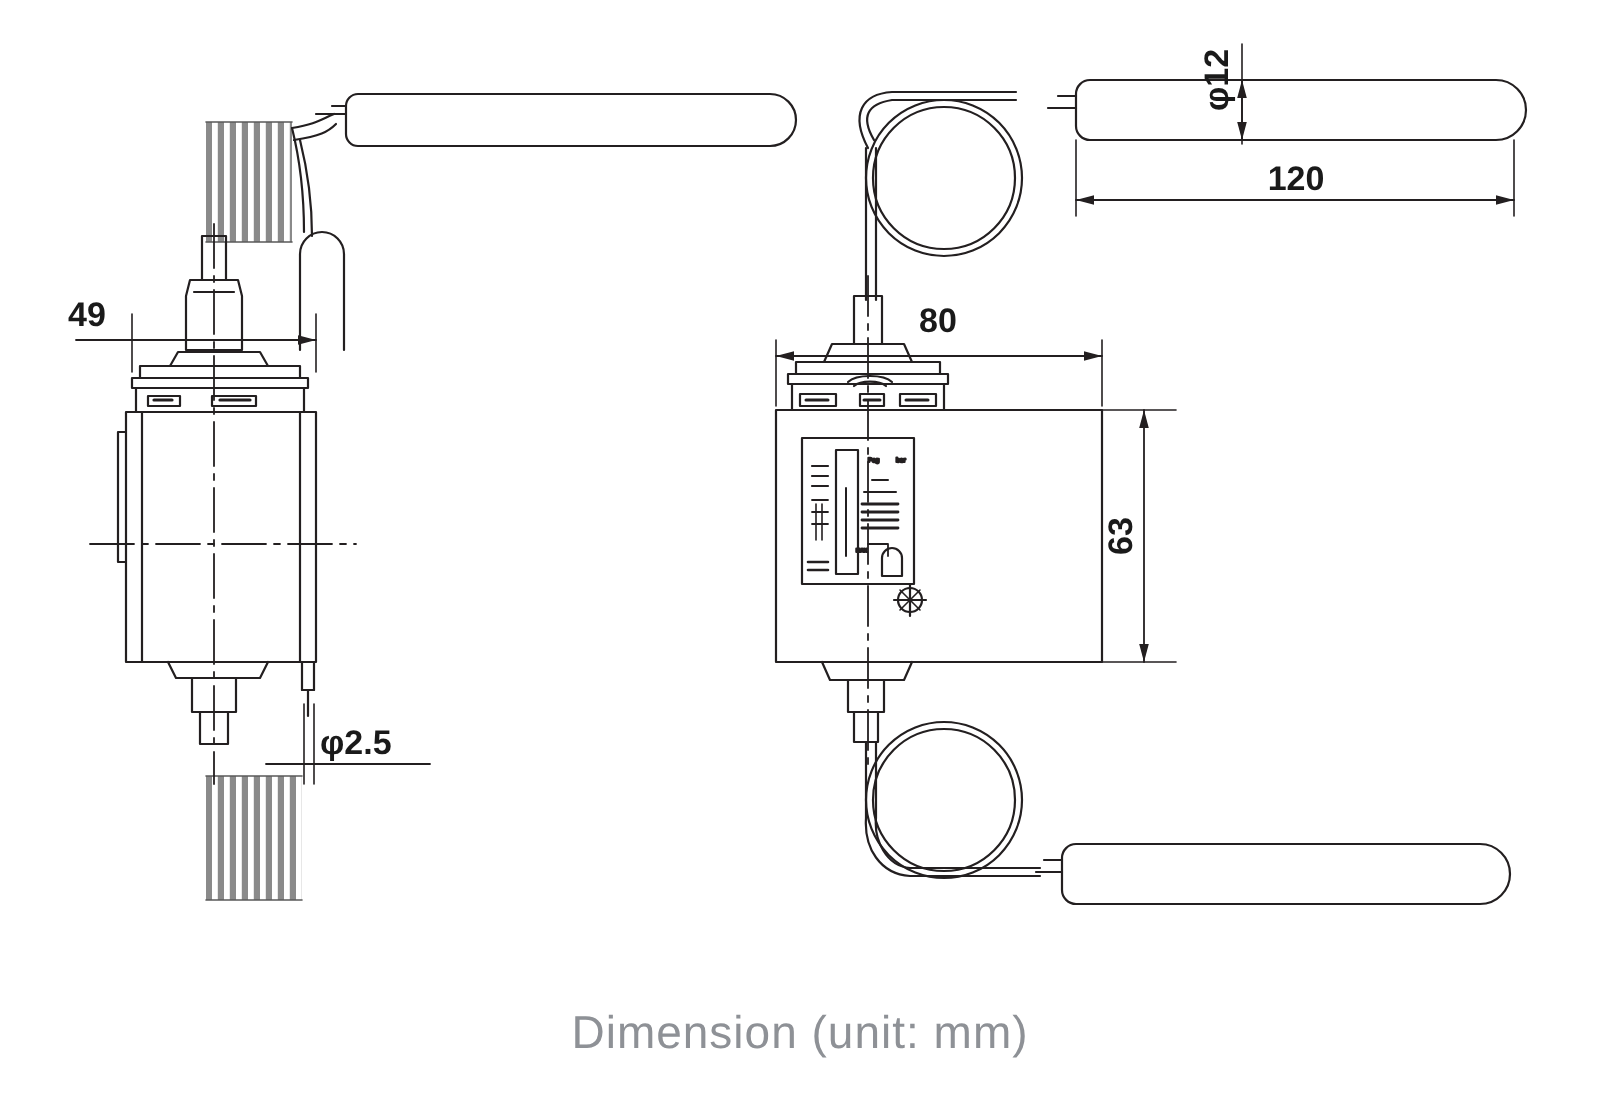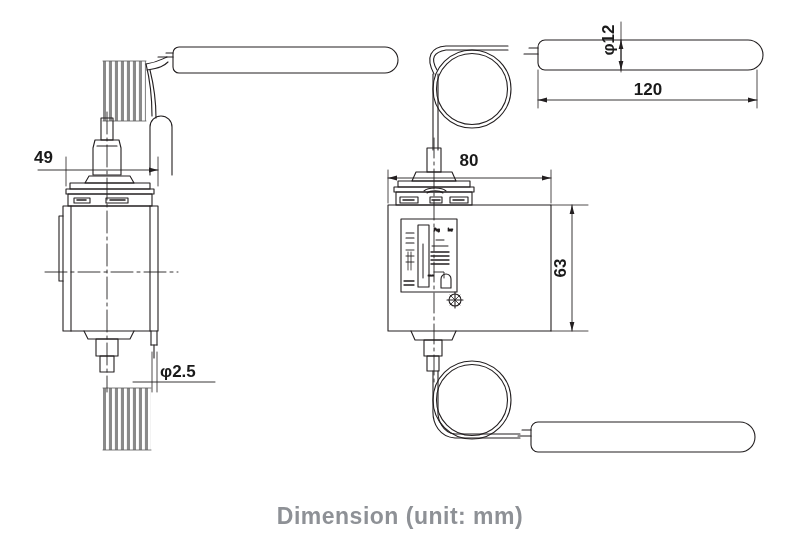--- a/index.html
+++ b/index.html
@@ -27,21 +27,21 @@
   .caption {
     position: absolute;
     left: 0;
     top: 503px;
     width: 800px;
     text-align: center;
     font-family: "Liberation Sans", sans-serif;
     font-size: 23px;
     letter-spacing: 0.5px;
     color: #8e9196;
-    font-weight: 700;
+    font-weight: 400;
   }
   text {
     font-family: "Liberation Sans", sans-serif;
   }
   .dim-text {
     font-size: 17px;
     font-weight: 700;
     fill: #1a1a1a;
   }
   .lbl-micro {

